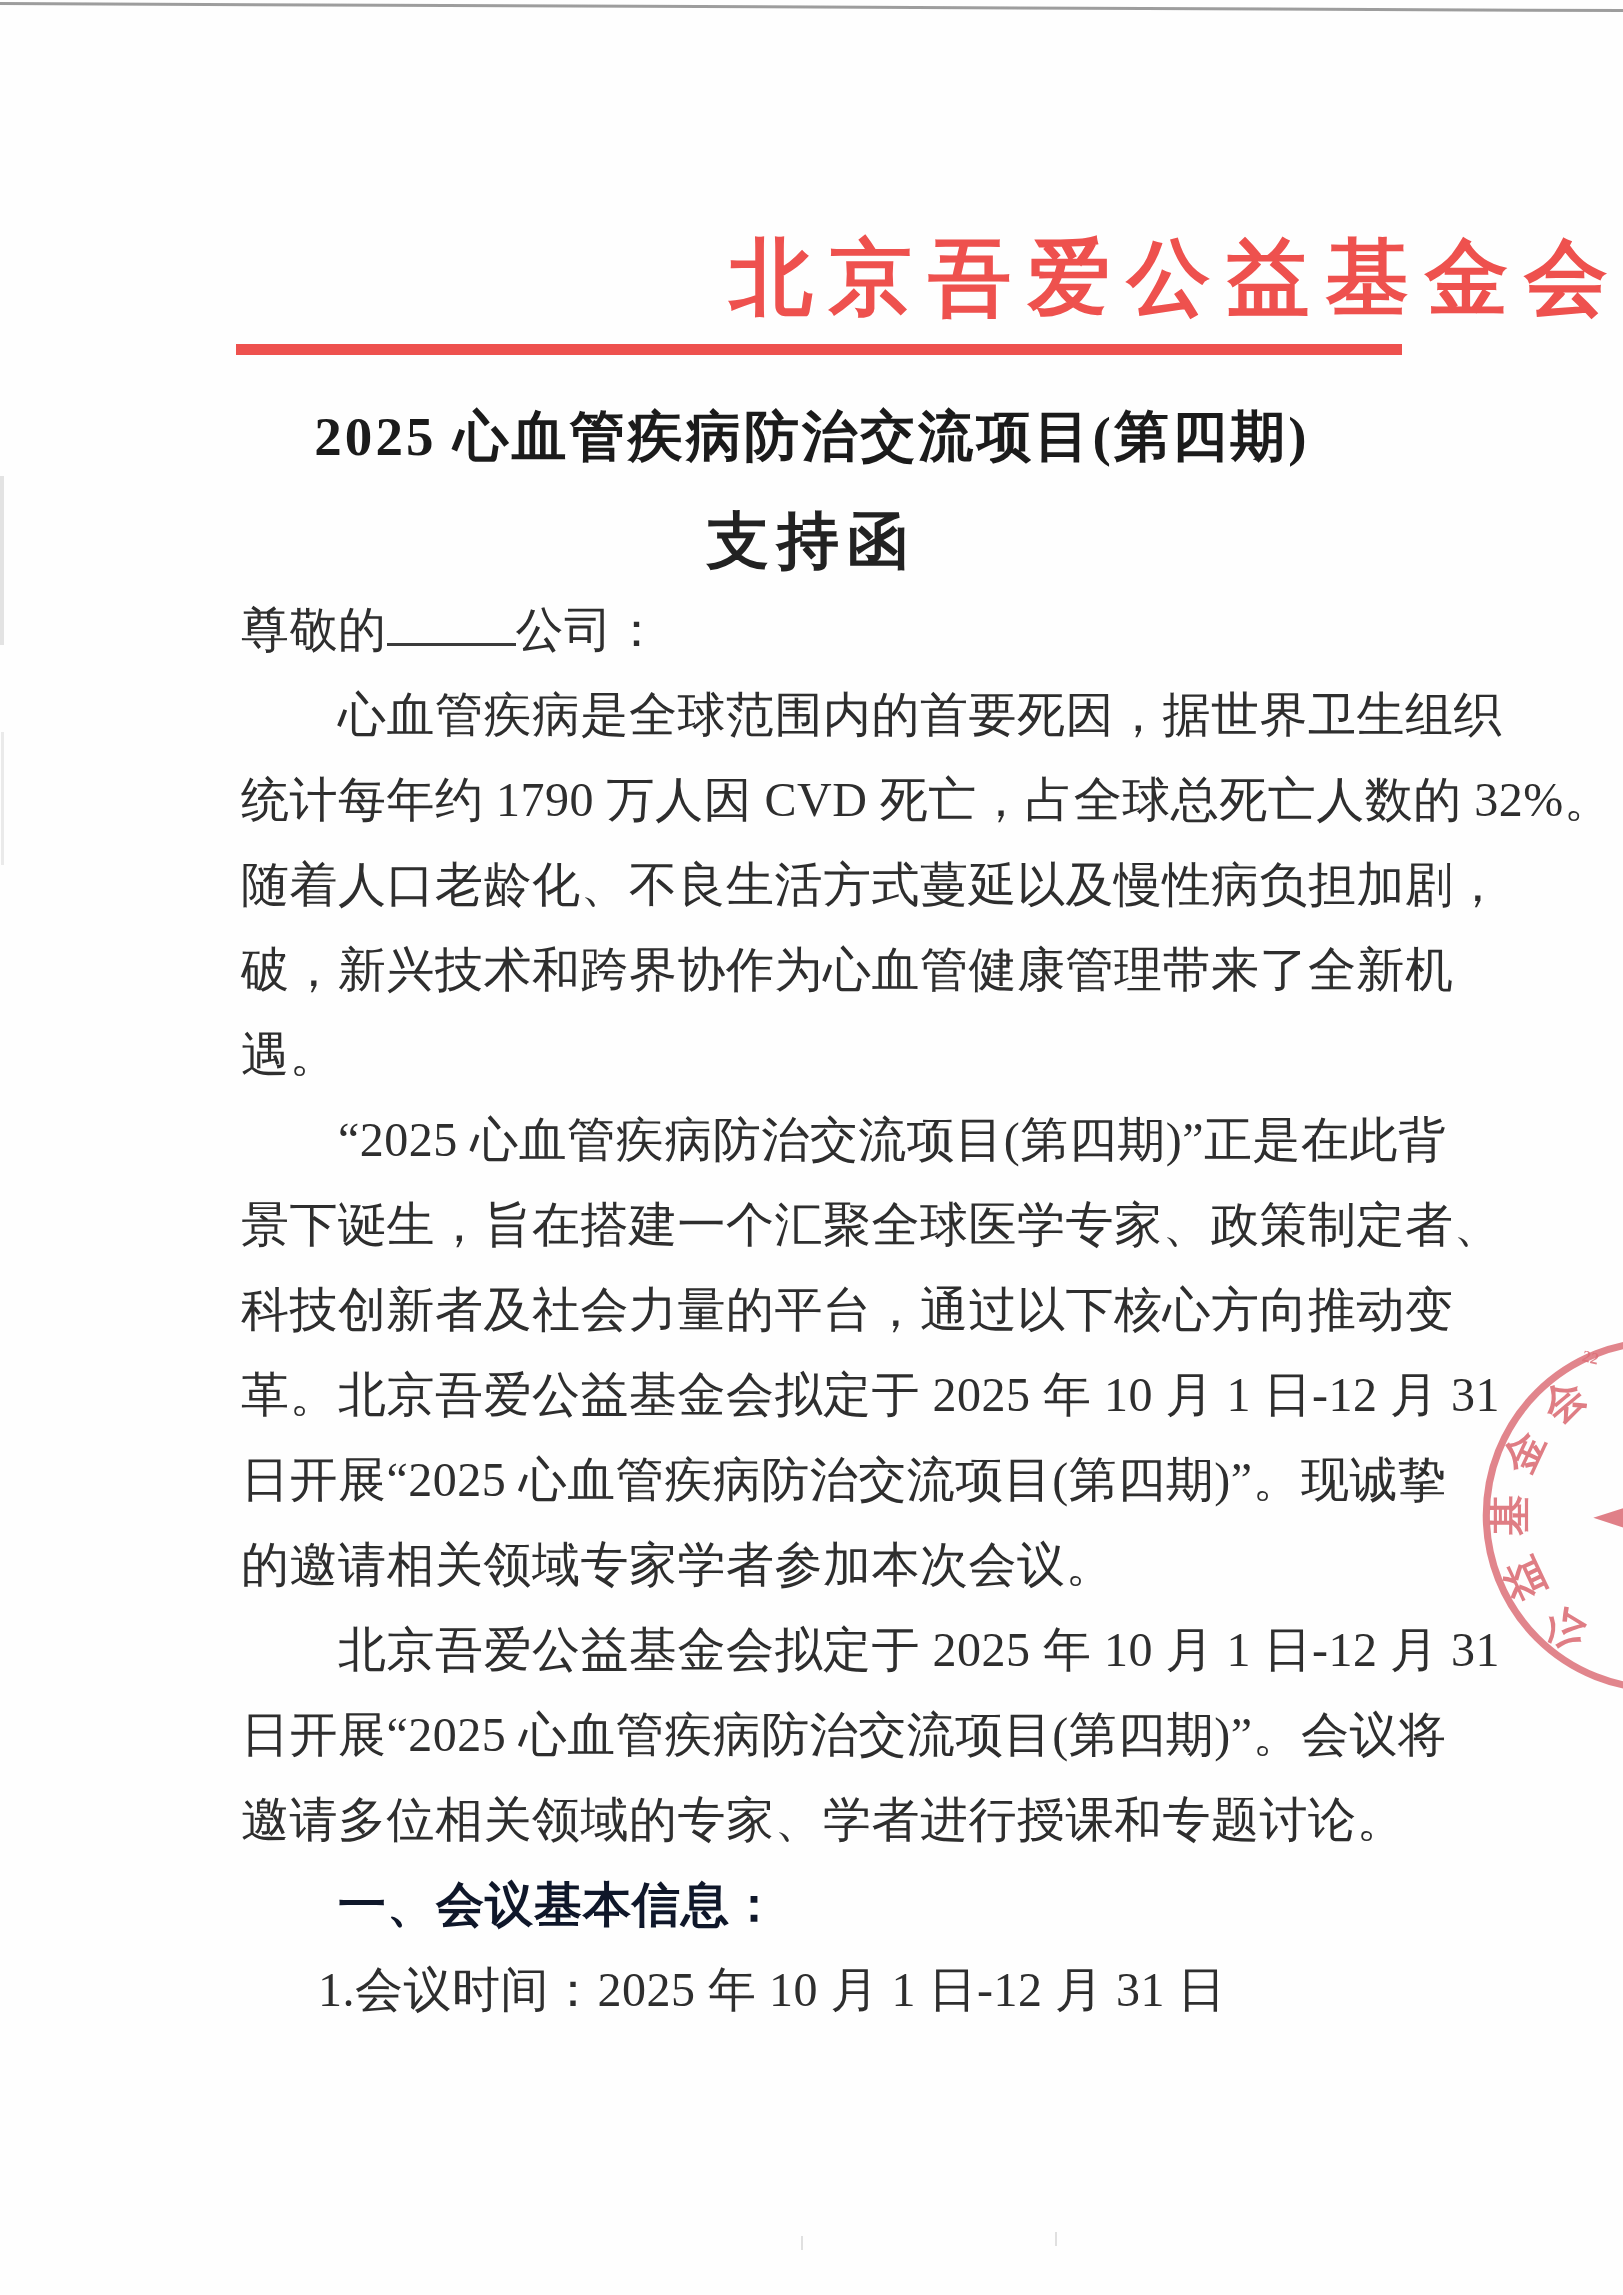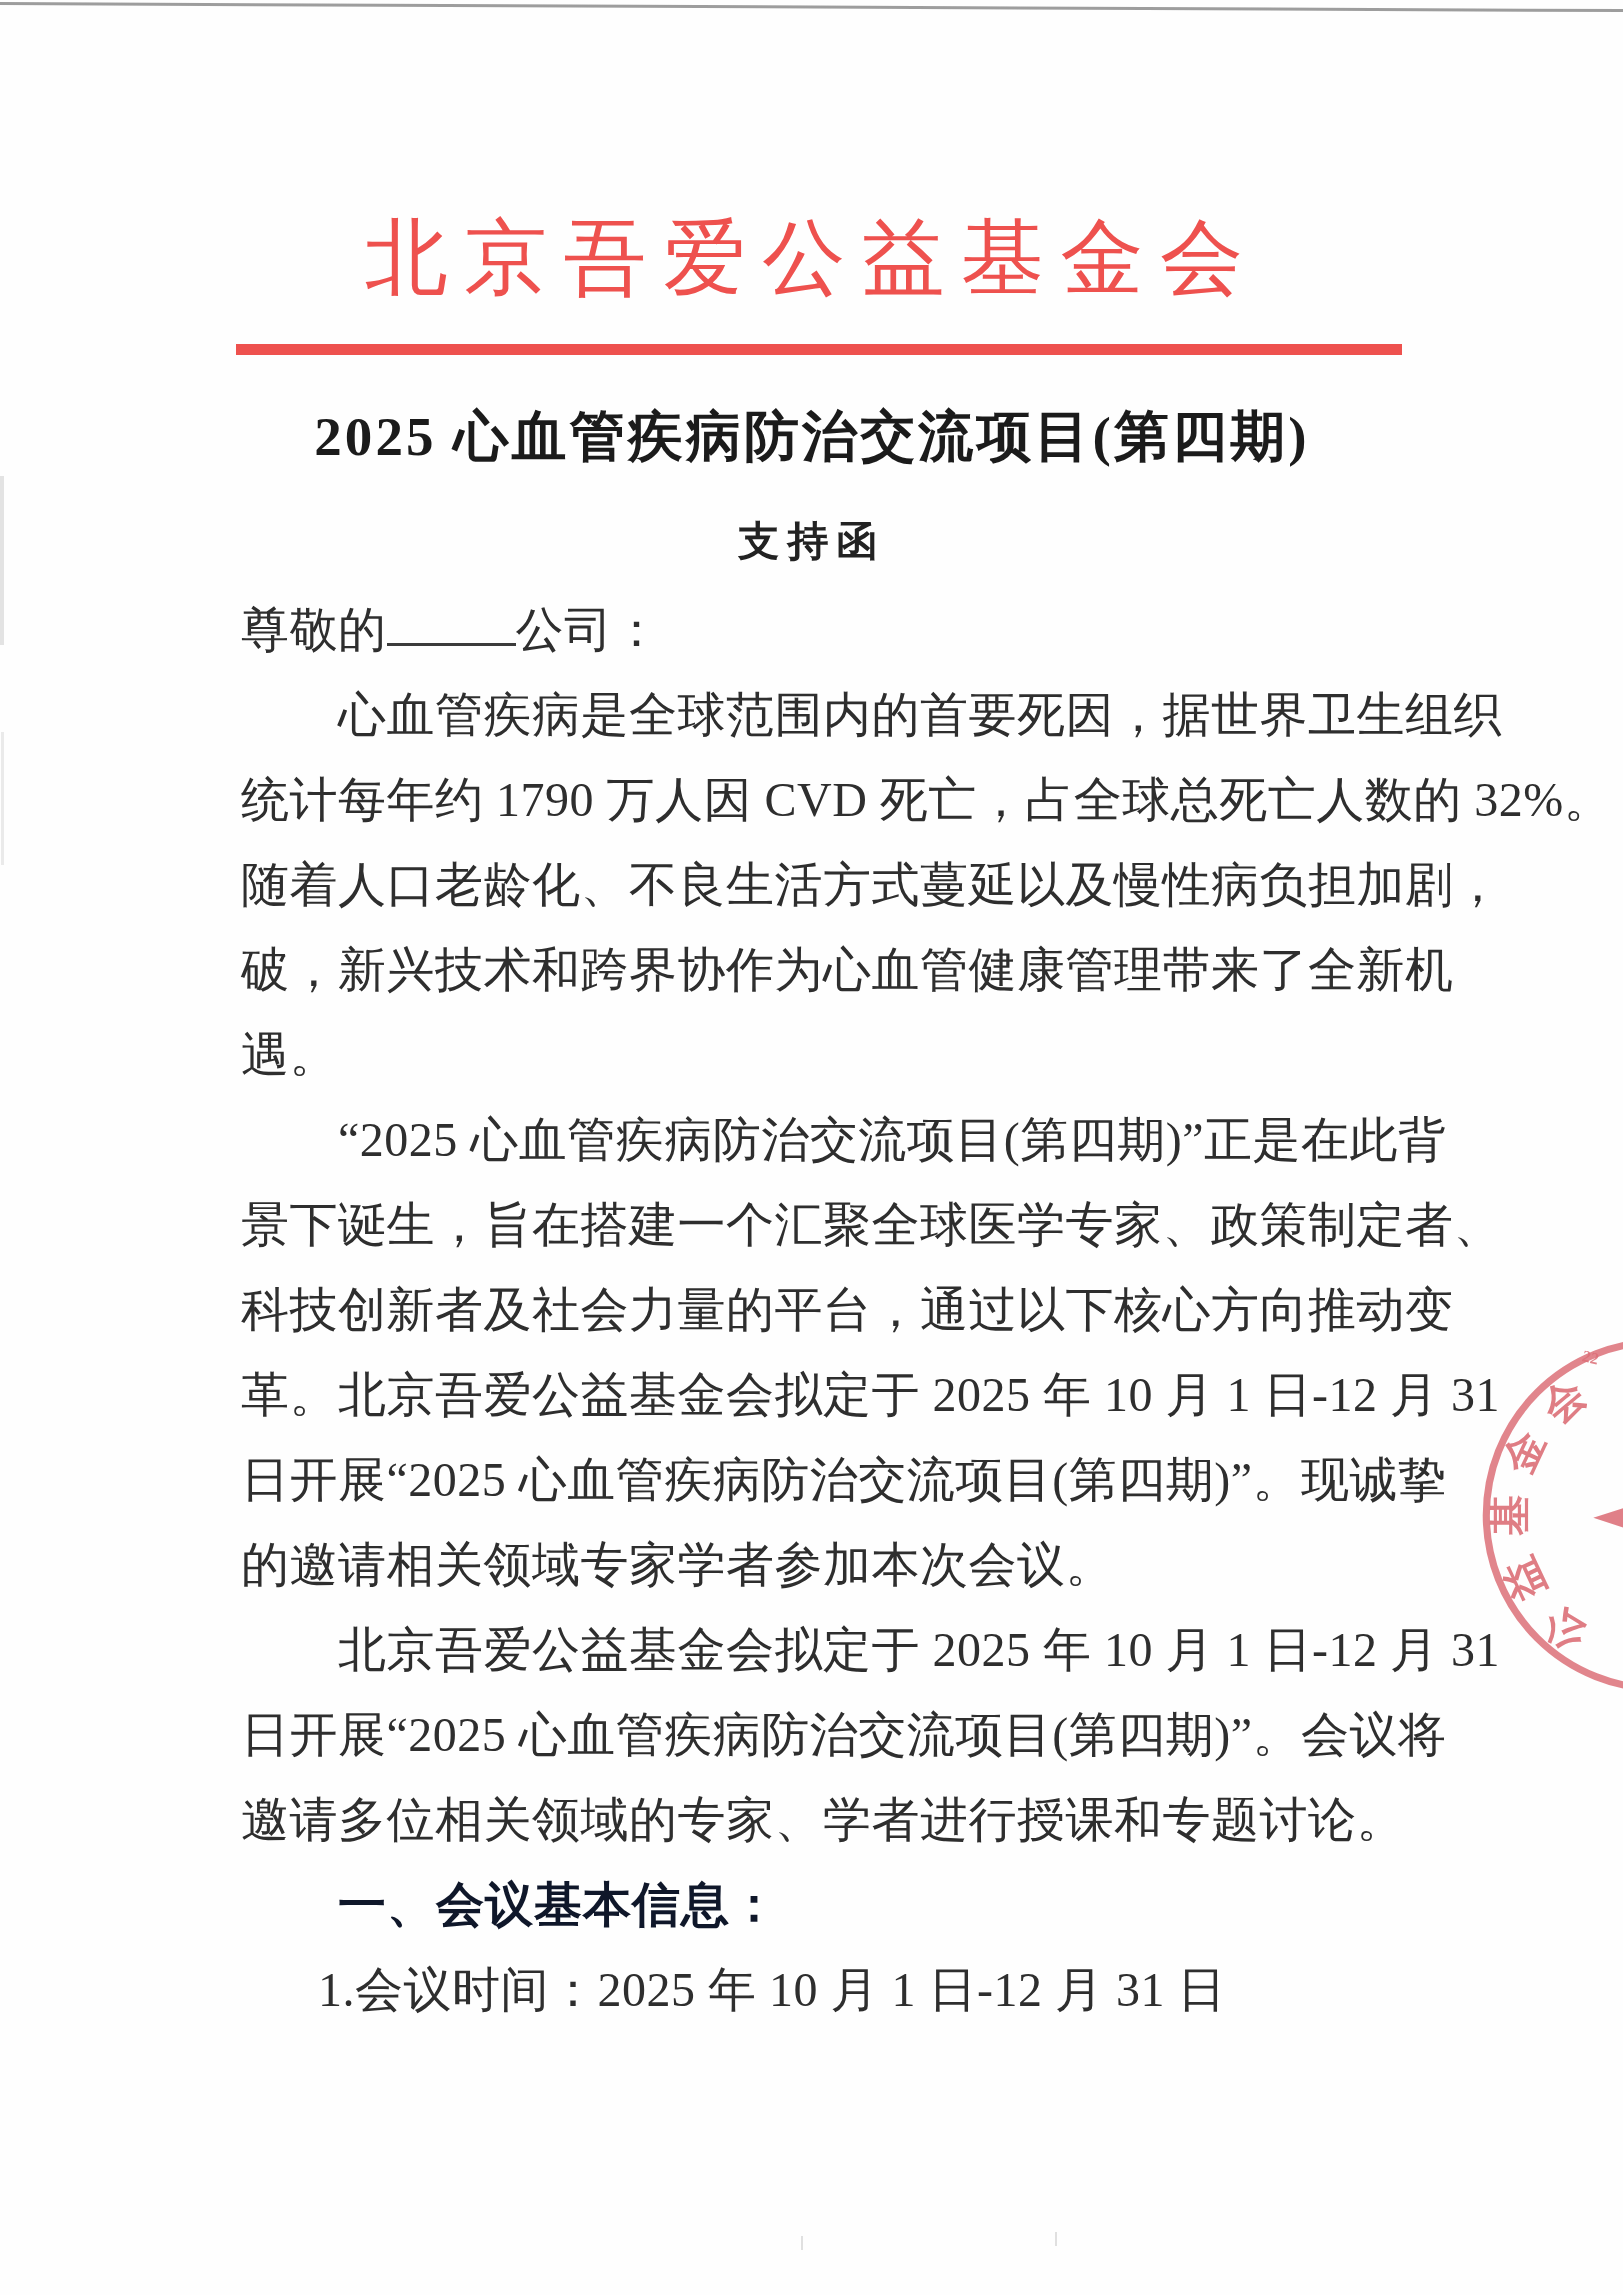--- a/index.html
+++ b/index.html
@@ -24,36 +24,36 @@
   }
   .edge-smudge{position:absolute;background:#dcdcdc;}
   .smudge-a{left:0;top:476px;width:3.6px;height:169px;opacity:.8;}
   .smudge-b{left:1px;top:732px;width:2.6px;height:133px;opacity:.6;}
   .speck{position:absolute;background:#d8d8d8;width:1.5px;height:14.3px;opacity:.8;}
   .speck-a{left:801px;top:2236px;}
   .speck-b{left:1055px;top:2232px;}
 
   
   .org-title{
-    position:absolute;top:214px;left:0;width:100%;height:88px;line-height:88px;
-    text-align:center;font-size:83px;font-weight:400;
+    position:absolute;top:234px;left:0;width:100%;height:88px;line-height:88px;
+    text-align:right;font-size:83px;font-weight:700;
     color:var(--accent-red);letter-spacing:16.4px;white-space:nowrap;
   }
   .red-rule{
     position:absolute;top:344px;left:236px;width:1166px;height:11.3px;
     background:var(--accent-red);
   }
   .doc-title{
     position:absolute;top:407px;left:0;width:100%;height:60px;line-height:60px;
     text-align:center;font-size:55px;font-weight:700;color:var(--title-ink);
     letter-spacing:3.1px;white-space:nowrap;
   }
   .doc-subtitle{
     position:absolute;top:511px;left:0;width:100%;height:60px;line-height:60px;
-    text-align:center;font-size:41px;font-weight:700;color:#222;
+    text-align:center;font-size:62px;font-weight:700;color:#222;
     letter-spacing:8.2px;white-space:nowrap;
   }
 
   
   .body{
     position:absolute;top:587px;left:241px;width:1172px;
   }
   .line{
     height:85px;line-height:85px;font-size:48px;letter-spacing:0.5px;
     white-space:nowrap;color:var(--ink);

